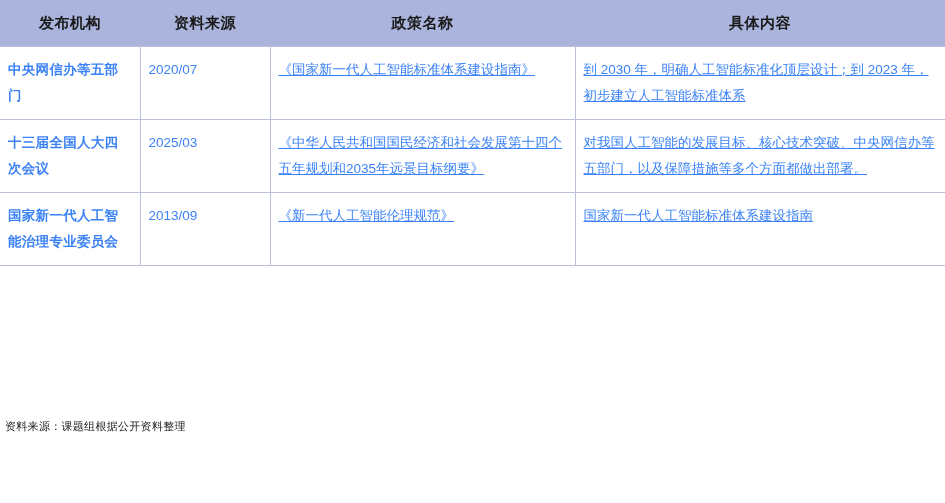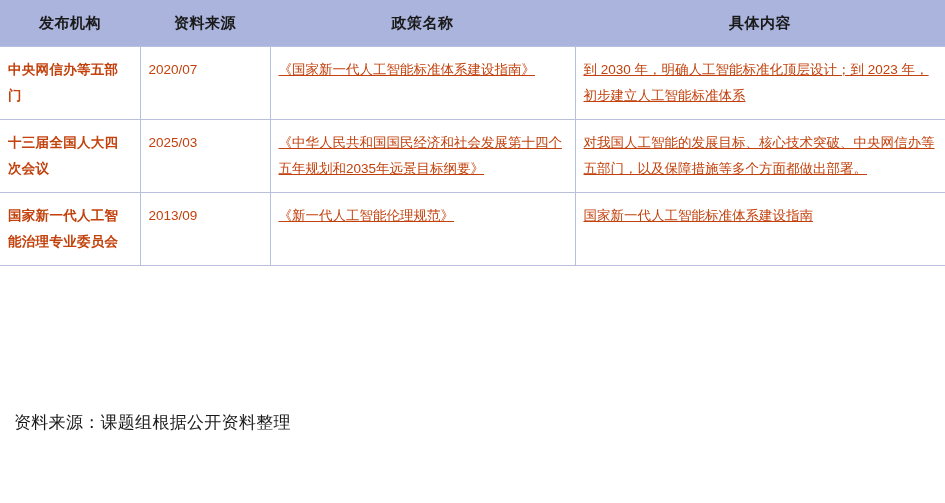--- a/index.html
+++ b/index.html
@@ -43,44 +43,44 @@
     border: none;
     letter-spacing: 0.5px;
   }
   tbody td {
     border-bottom: 1px solid #b9c0de;
     border-right: 1px solid #b9c0de;
     font-size: 13.5px;
     line-height: 26px;
     padding: 10px 10px 10px 8px;
     vertical-align: top;
-    color: #c2410c;
+    color: #3b82f6;
   }
   tbody td:last-child {
     border-right: none;
   }
   tbody tr:first-child td {
     border-top: 1px solid #b9c0de;
   }
   td.org {
     font-weight: bold;
     letter-spacing: 0.3px;
   }
   td.date {
     font-weight: normal;
   }
   td.name, td.content {
     font-weight: normal;
     text-decoration: underline;
   }
   .source-note {
     position: absolute;
-    left: 14px;
+    left: 5px;
     bottom: 10px;
-    font-size: 17px;
+    font-size: 11px;
     color: #1a1a1a;
     letter-spacing: 0.3px;
   }
 </style>
 </head>
 <body>
 
 <div class="page">
 
   <table class="policy-table">

